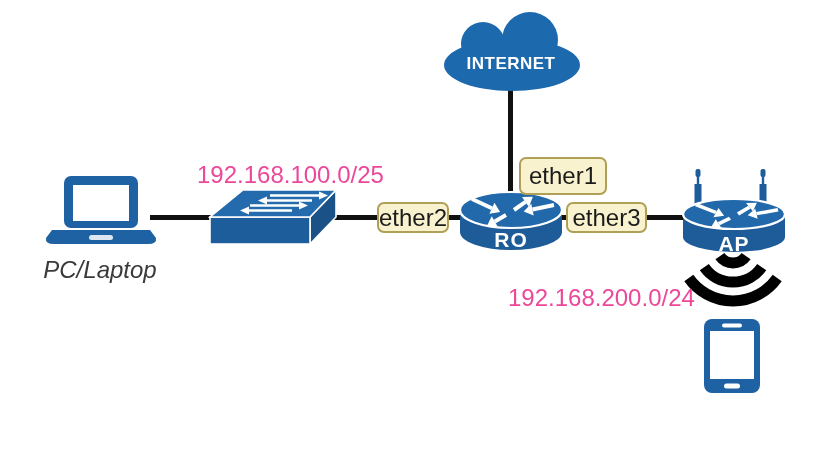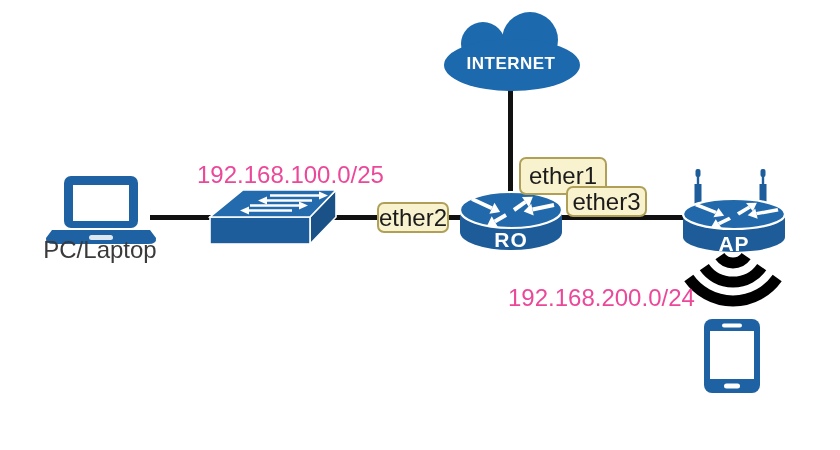--- a/index.html
+++ b/index.html
@@ -132,21 +132,21 @@
     <rect x="19" y="5.5" width="20" height="4" rx="2" fill="#ffffff"></rect>
     <rect x="21" y="65.5" width="16" height="5" rx="2.5" fill="#ffffff"></rect>
   </svg>
 
   <div class="iface" style="left:471px;top:157px;width:88px;height:38px;margin-left:48px;">
     <span>ether1</span>
   </div>
   <div class="iface" style="left:377px;top:202px;width:72px;height:31px;">
     <span>ether2</span>
   </div>
-  <div class="iface" style="left:566px;top:186px;width:81px;height:31px;">
+  <div class="iface" style="left:566px;top:202px;width:81px;height:31px;">
     <span>ether3</span>
   </div>
 
   <div class="lbl subnet" style="left:197px;top:161px;width:160px;">192.168.100.0/25</div>
   <div class="lbl subnet" style="left:508px;top:284px;width:160px;">192.168.200.0/24</div>
-  <div class="lbl device" style="left:25px;top:236px;width:150px;">PC/Laptop</div>
+  <div class="lbl device" style="left:25px;top:256px;width:150px;font-style:italic;">PC/Laptop</div>
 
 </div>
 
 </body></html>

